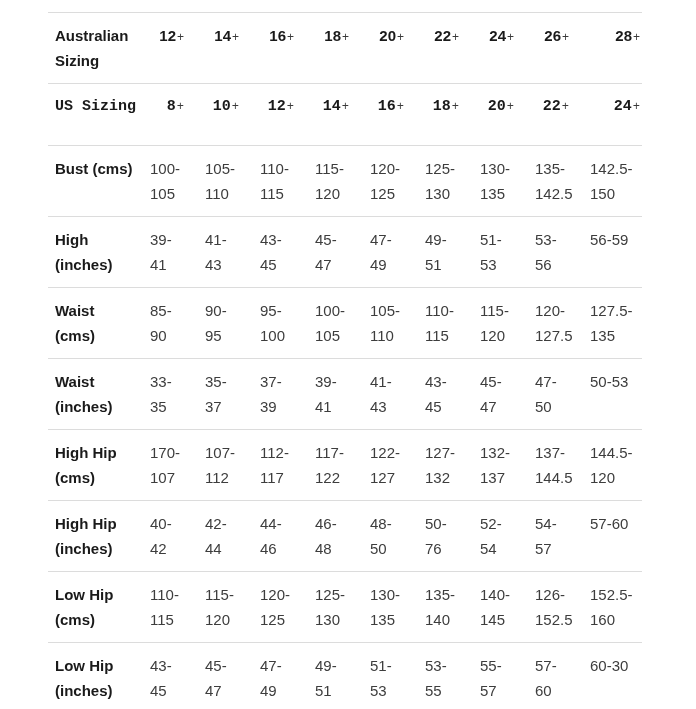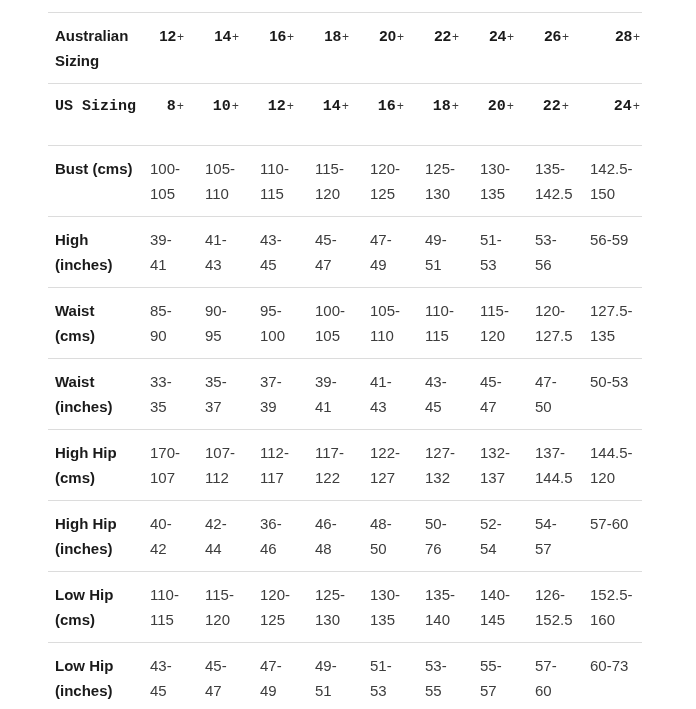--- a/index.html
+++ b/index.html
@@ -166,21 +166,21 @@
           <td class="value-cell"><span class="seg">122-</span><wbr><span class="seg">127</span></td>
           <td class="value-cell"><span class="seg">127-</span><wbr><span class="seg">132</span></td>
           <td class="value-cell"><span class="seg">132-</span><wbr><span class="seg">137</span></td>
           <td class="value-cell"><span class="seg">137-</span><wbr><span class="seg">144.5</span></td>
           <td class="value-cell last-col"><span class="seg">144.5-</span><wbr><span class="seg">120</span></td>
         </tr>
         <tr>
           <th class="label-cell">High Hip (inches)</th>
           <td class="value-cell"><span class="seg">40-</span><wbr><span class="seg">42</span></td>
           <td class="value-cell"><span class="seg">42-</span><wbr><span class="seg">44</span></td>
-          <td class="value-cell"><span class="seg">36-</span><wbr><span class="seg">46</span></td>
+          <td class="value-cell"><span class="seg">44-</span><wbr><span class="seg">46</span></td>
           <td class="value-cell"><span class="seg">46-</span><wbr><span class="seg">48</span></td>
           <td class="value-cell"><span class="seg">48-</span><wbr><span class="seg">50</span></td>
           <td class="value-cell"><span class="seg">50-</span><wbr><span class="seg">76</span></td>
           <td class="value-cell"><span class="seg">52-</span><wbr><span class="seg">54</span></td>
           <td class="value-cell"><span class="seg">54-</span><wbr><span class="seg">57</span></td>
           <td class="value-cell last-col"><span class="seg">57-</span><wbr><span class="seg">60</span></td>
         </tr>
         <tr>
           <th class="label-cell">Low Hip (cms)</th>
           <td class="value-cell"><span class="seg">110-</span><wbr><span class="seg">115</span></td>
@@ -196,17 +196,17 @@
         <tr>
           <th class="label-cell">Low Hip (inches)</th>
           <td class="value-cell"><span class="seg">43-</span><wbr><span class="seg">45</span></td>
           <td class="value-cell"><span class="seg">45-</span><wbr><span class="seg">47</span></td>
           <td class="value-cell"><span class="seg">47-</span><wbr><span class="seg">49</span></td>
           <td class="value-cell"><span class="seg">49-</span><wbr><span class="seg">51</span></td>
           <td class="value-cell"><span class="seg">51-</span><wbr><span class="seg">53</span></td>
           <td class="value-cell"><span class="seg">53-</span><wbr><span class="seg">55</span></td>
           <td class="value-cell"><span class="seg">55-</span><wbr><span class="seg">57</span></td>
           <td class="value-cell"><span class="seg">57-</span><wbr><span class="seg">60</span></td>
-          <td class="value-cell last-col"><span class="seg">60-</span><wbr><span class="seg">73</span></td>
+          <td class="value-cell last-col"><span class="seg">60-</span><wbr><span class="seg">30</span></td>
         </tr>
       </tbody>
   </table>
 </div>
 
 </body></html>

